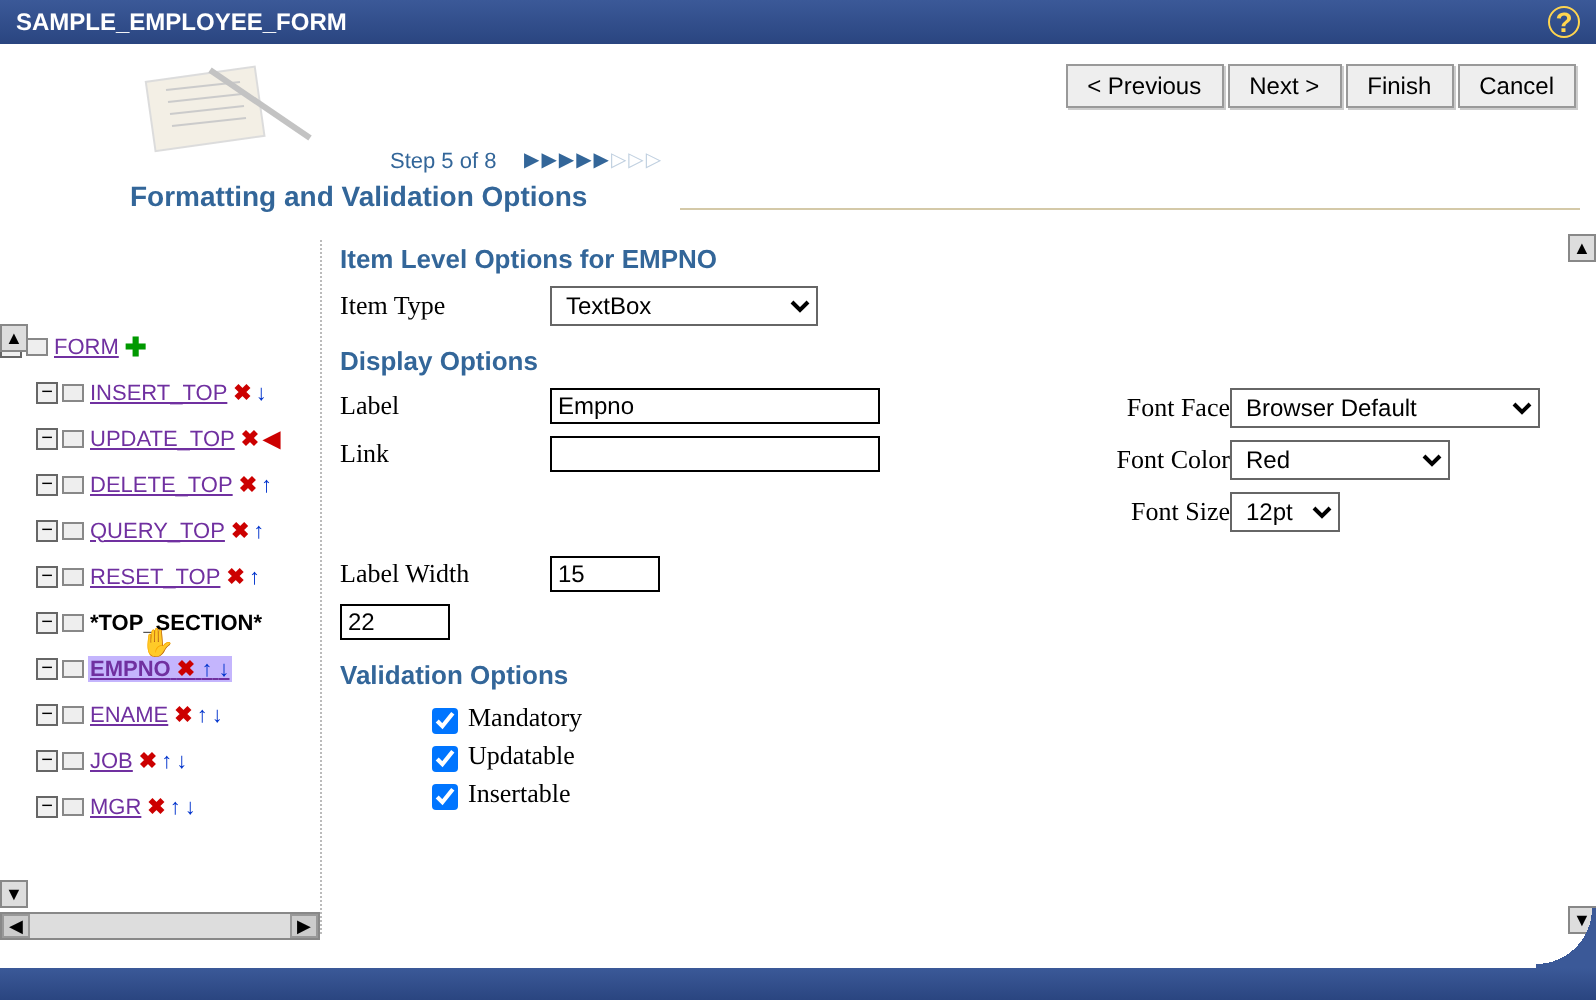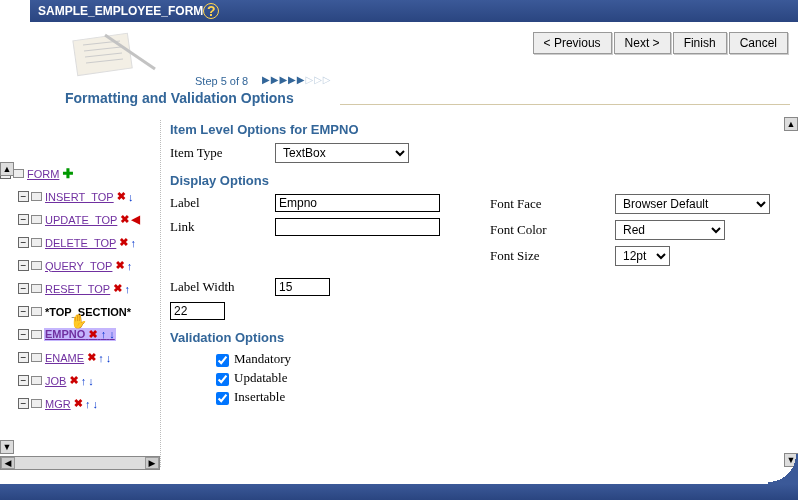--- a/index.html
+++ b/index.html
@@ -13,23 +13,22 @@
   }
   .titlebar {
     background: linear-gradient(to bottom, #3b5998, #2a4580);
     color: #fff;
     height: 22px;
     padding: 3px 8px;
     font-family: Arial, sans-serif;
     font-size: 12px;
     font-weight: bold;
     display: flex;
-    justify-content: flex-start;
+    justify-content: space-between;
     align-items: center;
-    margin-left: 30px;
   }
   .help-icon {
     color: #ffd54f;
     font-weight: bold;
     font-size: 14px;
     cursor: pointer;
     border: 1px solid #ffd54f;
     border-radius: 50%;
     width: 16px;
     height: 16px;
@@ -243,21 +242,21 @@
   }
   select.form-input {
     border: 1px solid #666;
   }
   .two-col {
     display: flex;
     gap: 0;
   }
   .col-left { width: 320px; }
   .col-right { flex: 1; }
-  .col-right .form-label { width: 125px; }
+  .col-right .form-label { width: 125px; text-align: right; }
   .checkbox-row {
     display: flex;
     align-items: flex-end;
     margin-left: 46px;
     margin-bottom: 3px;
     gap: 5px;
   }
   .checkbox-row input { cursor: pointer; }
   .cursor-overlay {
     position: absolute;

